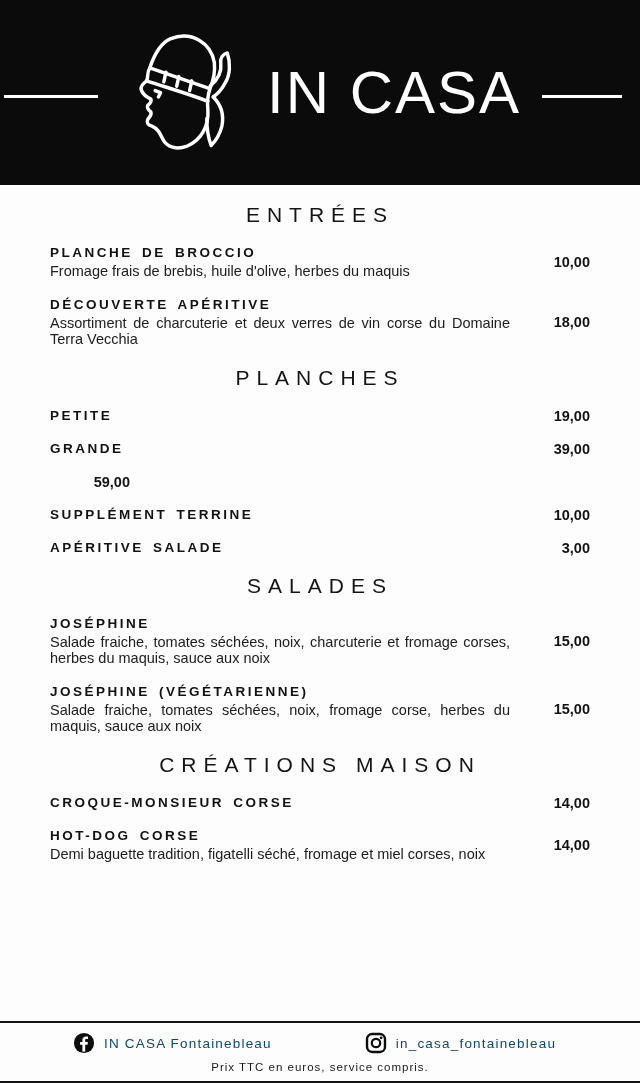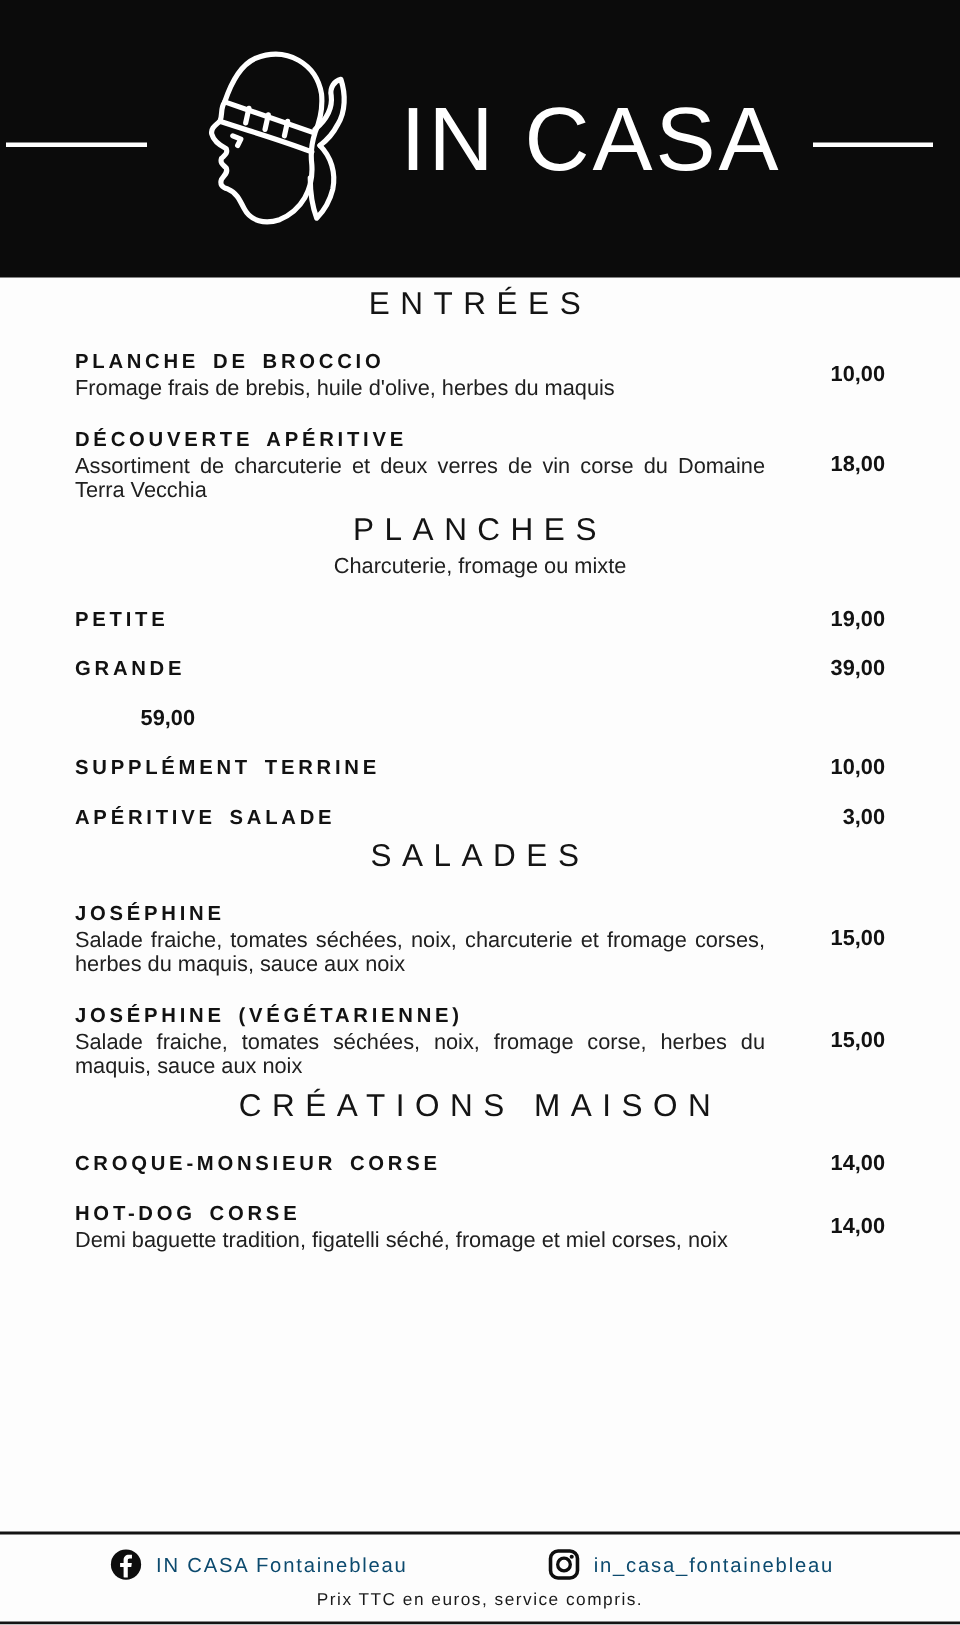--- a/index.html
+++ b/index.html
@@ -38,24 +38,24 @@
     font-size:60px;
     font-weight:400;
     letter-spacing:2px;
     line-height:1.2;
     white-space:nowrap;
   }
 
   
   .menu-body {
     flex:1 1 auto;
-    padding:4px 50px 0 50px;
+    padding:16px 50px 0 50px;
   }
   .section { margin-top:0; }
-  .section + .section { margin-top:4px; }
+  .section + .section { margin-top:16px; }
   .section-title {
     text-align:center;
     font-size:21px;
     font-weight:400;
     letter-spacing:7px;
     color:#141414;
     line-height:27px;
   }
   .section-subtitle {
     text-align:center;
@@ -175,21 +175,20 @@
       <div class="item-name">DÉCOUVERTE APÉRITIVE</div>
       <div class="item-desc">Assortiment de charcuterie et deux verres de vin corse du Domaine Terra Vecchia</div>
     </div>
     <div class="item-price">18,00</div>
   </div>
 </div>
   </div>
 
   <div class="section">
     <div class="section-title">PLANCHES</div>
-    <div class="section-subtitle">Charcuterie, fromage ou mixte</div>
     <div class="section-items">
   <div class="item">
     <div class="item-main">
       <div class="item-name">PETITE</div>
 
     </div>
     <div class="item-price">19,00</div>
   </div>
 
   <div class="item">

